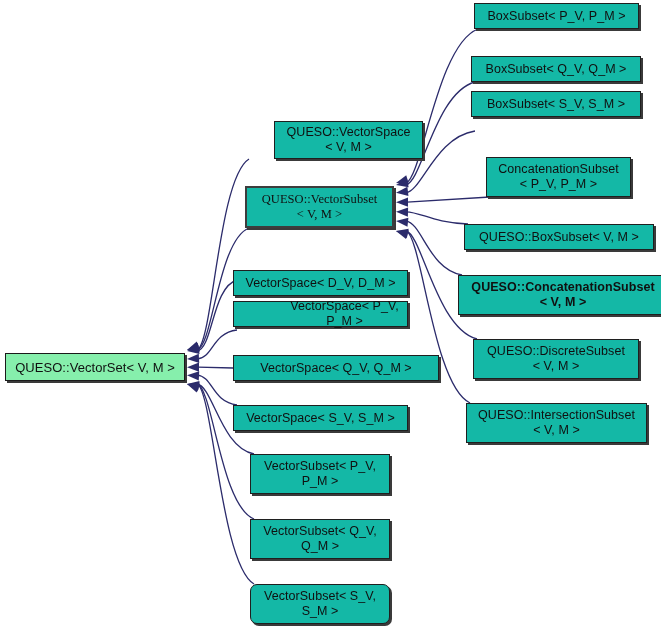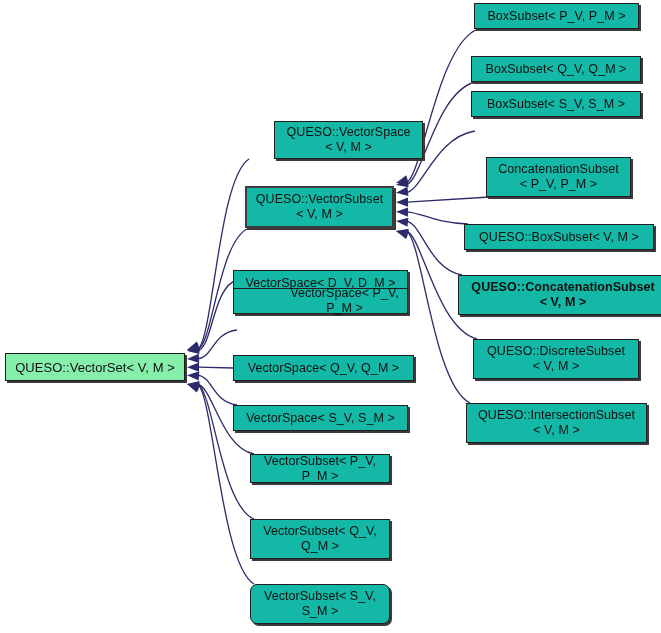--- a/index.html
+++ b/index.html
@@ -47,20 +47,21 @@
   }
   .node.root {
     background: #86efac;
     border: 1px solid #1a1a1a;
     box-shadow: 2px 2px 0 0 #3a3a3a;
     font-size: 13px;
   }
   .node.thick {
     border-width: 2px;
     border-color: #3d3d3d;
+    font-family: Liberation Serif, serif;
   }
 </style>
 </head>
 <body>
 
 <div id="diagram">
   <svg id="edge-layer" width="661" height="633" viewBox="0 0 661 633">
       <path d="M 249 159 C 218 178.1, 213 344.27, 197 350" fill="none" stroke="#2b2b6b" stroke-width="1.3"></path>
       <polygon points="187,350 196.74646517269517,341.62346034227494 199.8483032212807,350.2847882266324" fill="#2b2b6b"></polygon>
       <path d="M 249 228 C 218 240.2, 213 346.34, 197 350" fill="none" stroke="#2b2b6b" stroke-width="1.3"></path>
@@ -96,24 +97,24 @@
       <path d="M 470 403 C 433 385.8, 422 236.16, 406 231" fill="none" stroke="#2b2b6b" stroke-width="1.3"></path>
       <polygon points="396,231 408.83266548528775,230.30523634039676 406.0088794879689,239.06116191347846" fill="#2b2b6b"></polygon>
     </svg>
   <div id="node-layer">
       <div class="node root" style="left: 5px; top: 353px; width: 180px; height: 28px;">QUESO::VectorSet&lt; V, M &gt;</div>
       <div class="node shadow" style="left: 245px; top: 121px; width: 149px; height: 38px; margin-left: 29px;">QUESO::VectorSpace
 &lt; V, M &gt;</div>
       <div class="node shadow thick" style="left: 245px; top: 186px; width: 149px; height: 42px;">QUESO::VectorSubset
 &lt; V, M &gt;</div>
       <div class="node shadow" style="left: 233px; top: 254px; width: 175px; height: 26px; margin-top: 16px;">VectorSpace&lt; D_V, D_M &gt;</div>
-      <div class="node shadow" style="left: 233px; top: 288px; width: 175px; height: 26px; padding-left: 48px;">VectorSpace&lt; P_V, P_M &gt;</div>
-      <div class="node shadow" style="left: 233px; top: 355px; width: 181px; height: 26px;">VectorSpace&lt; Q_V, Q_M &gt;</div>
+      <div class="node shadow" style="left: 233px; top: 301px; width: 175px; height: 26px; padding-left: 48px;">VectorSpace&lt; P_V, P_M &gt;</div>
+      <div class="node shadow" style="left: 233px; top: 355px; width: 206px; height: 26px;">VectorSpace&lt; Q_V, Q_M &gt;</div>
       <div class="node shadow" style="left: 233px; top: 405px; width: 175px; height: 26px;">VectorSpace&lt; S_V, S_M &gt;</div>
-      <div class="node shadow" style="left: 250px; top: 454px; width: 140px; height: 29px;">VectorSubset&lt; P_V,
+      <div class="node shadow" style="left: 250px; top: 454px; width: 140px; height: 40px;">VectorSubset&lt; P_V,
 P_M &gt;</div>
       <div class="node shadow" style="left: 250px; top: 519px; width: 140px; height: 40px;">VectorSubset&lt; Q_V,
 Q_M &gt;</div>
       <div class="node shadow" style="left: 250px; top: 584px; width: 140px; height: 40px; border-radius: 7px;">VectorSubset&lt; S_V,
 S_M &gt;</div>
       <div class="node shadow" style="left: 474px; top: 3px; width: 165px; height: 26px;">BoxSubset&lt; P_V, P_M &gt;</div>
       <div class="node shadow" style="left: 471px; top: 56px; width: 170px; height: 26px;">BoxSubset&lt; Q_V, Q_M &gt;</div>
       <div class="node shadow" style="left: 471px; top: 91px; width: 170px; height: 26px;">BoxSubset&lt; S_V, S_M &gt;</div>
       <div class="node shadow" style="left: 486px; top: 157px; width: 145px; height: 40px;">ConcatenationSubset
 &lt; P_V, P_M &gt;</div>

